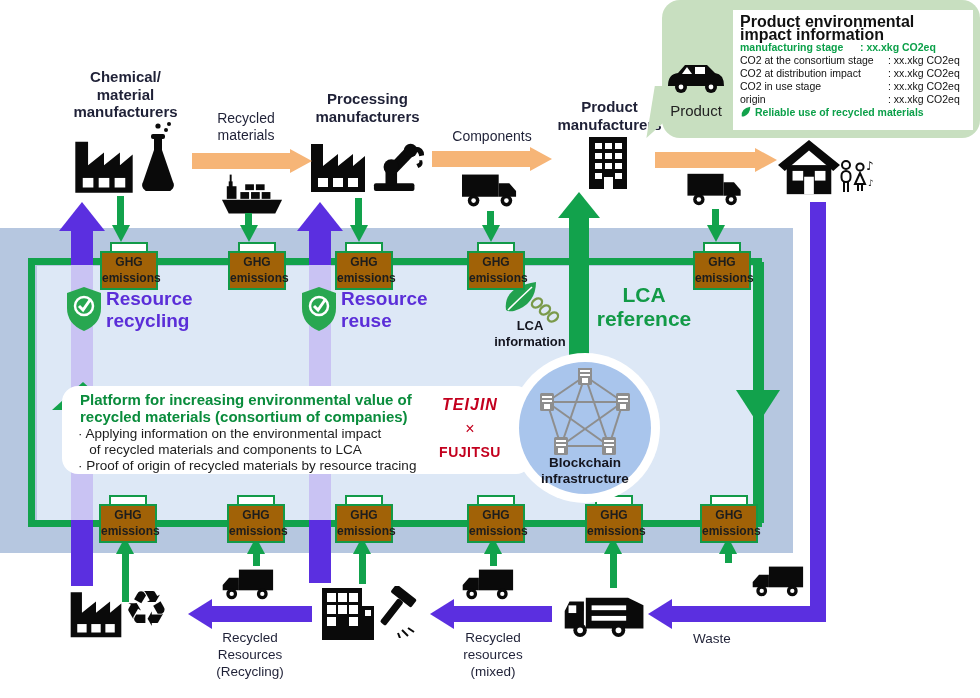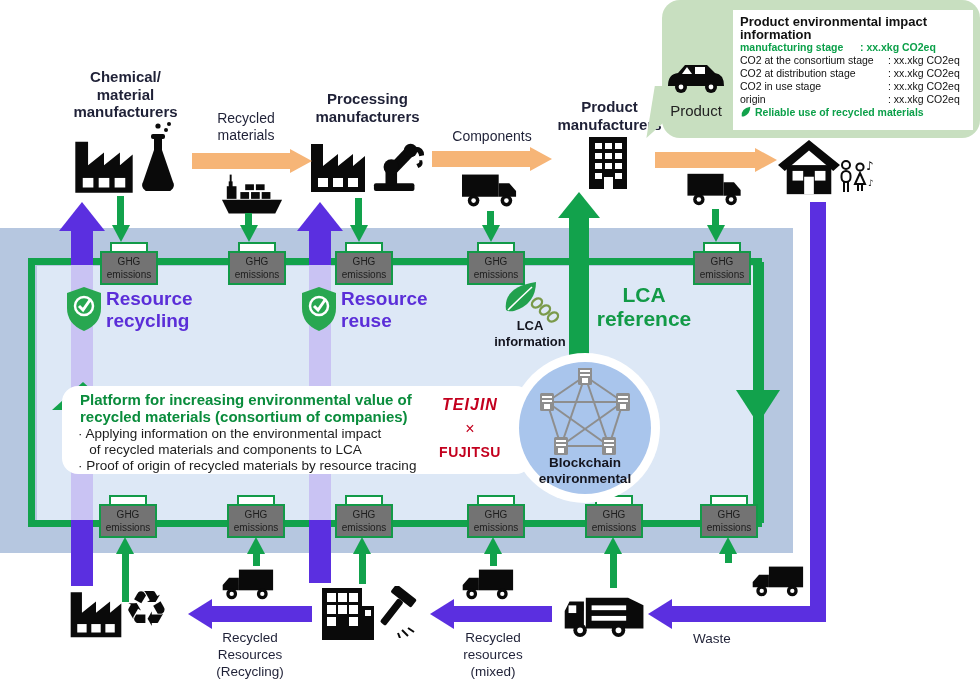--- a/index.html
+++ b/index.html
@@ -5,21 +5,21 @@
   html,body{margin:0;padding:0;background:#fff}
   #stage{position:relative;width:980px;height:698px;background:#fff;overflow:hidden;
          font-family:"Liberation Sans","DejaVu Sans",sans-serif;}
   .abs{position:absolute}
   .lbl{position:absolute;color:#1f2137;white-space:pre-line;text-align:center;line-height:1.18}
   .bold{font-weight:bold}
   .tri{position:absolute;width:0;height:0}
   
   .ghg{position:absolute;width:58px;z-index:6}
   .ghg-tab{width:38px;height:9px;margin:0 auto;background:#fff;border:2px solid #129a48;border-bottom:none;box-sizing:border-box}
-  .ghg-body{background:#737373;border:2px solid #129a48;font-weight:normal;font-size:10px;line-height:1.3;text-align:center;padding:2px 0;white-space:pre-line;color:#1d1d1d;box-sizing:border-box}
+  .ghg-body{background:#a16207;border:2px solid #129a48;font-weight:bold;font-size:12px;line-height:1.3;text-align:center;padding:2px 0;white-space:pre-line;color:#1d1d1d;box-sizing:border-box}
   
   .shaft{position:absolute;z-index:5}
   .g{background:#12a24c}
   .p{background:#5b2fe0}
   .lav{background:#c9c3f3;z-index:3}
   .gdh{border-left:9px solid transparent;border-right:9px solid transparent;border-top:17px solid #12a24c;z-index:5}
   .guh{border-left:9px solid transparent;border-right:9px solid transparent;border-bottom:17px solid #12a24c;z-index:5}
   .prewrap{white-space:pre-wrap}
   .impact-row{display:flex;font-size:10.5px;line-height:13px;color:#111}
   .impact-row .il{width:120px}
@@ -214,31 +214,31 @@
         <rect x="29" y="9" width="10" height="7" fill="#fff"></rect>
         <circle cx="15" cy="29" r="6" fill="#0a0a0a"></circle>
         <circle cx="15" cy="29" r="2.4" fill="#fff"></circle>
         <circle cx="45" cy="29" r="6" fill="#0a0a0a"></circle>
         <circle cx="45" cy="29" r="2.4" fill="#fff"></circle>
       </svg>
   </span>
   <div class="lbl" style="left:662px;top:102px;width:68px;font-size:15px;color:#222;z-index:7">Product</div>
 
   <div class="abs" style="left:733px;top:10px;width:240px;height:120px;background:#fff;z-index:7;padding:5px 7px;box-sizing:border-box">
-    <div style="font-size:13px;font-weight:bold;color:#111;line-height:13px">Product environmental impact information</div>
+    <div style="font-size:16px;font-weight:bold;color:#111;line-height:13px">Product environmental impact information</div>
     <div class="impact-row grn">
         <span class="il">manufacturing stage</span>
         <span class="iv">:  xx.xkg CO2eq</span>
       </div>
     <div class="impact-row">
         <span class="il" style="width:148px">CO2 at the consortium stage</span>
         <span class="iv">:  xx.xkg CO2eq</span>
       </div>
     <div class="impact-row">
-        <span class="il" style="width:148px">CO2 at distribution stage</span>
+        <span class="il" style="width:148px">CO2 at distribution impact</span>
         <span class="iv">:  xx.xkg CO2eq</span>
       </div>
     <div class="impact-row">
         <span class="il" style="width:148px">CO2 in use stage</span>
         <span class="iv">:  xx.xkg CO2eq</span>
       </div>
     <div class="impact-row">
         <span class="il" style="width:148px">origin</span>
         <span class="iv">:  xx.xkg CO2eq</span>
       </div>
@@ -399,21 +399,21 @@
         <g transform="translate(12,34)">
             <rect x="-7" y="-9" width="14" height="18" rx="1.5" fill="#8e8e8e"></rect>
             <rect x="-5" y="-6" width="10" height="2" fill="#fff"></rect>
             <rect x="-5" y="-2" width="10" height="2" fill="#fff"></rect>
             <rect x="-3" y="2" width="6" height="5" fill="#fff"></rect>
           </g>
       </g>
     </svg>
   </span>
   <div class="lbl bold" style="left:519px;top:455px;width:132px;font-size:13.5px;color:#14151f;line-height:1.2;z-index:9">Blockchain
-environmental</div>
+infrastructure</div>
 
   <div class="tri guh" style="left:116px;top:537px"></div>
   <div class="shaft g" style="left:122px;top:553px;width:7px;height:49px"></div>
   <div class="tri guh" style="left:247px;top:537px"></div>
   <div class="shaft g" style="left:253px;top:553px;width:7px;height:13px"></div>
   <div class="tri guh" style="left:353px;top:537px"></div>
   <div class="shaft g" style="left:359px;top:553px;width:7px;height:31px"></div>
   <div class="tri guh" style="left:484px;top:537px"></div>
   <div class="shaft g" style="left:490px;top:553px;width:7px;height:13px"></div>
   <div class="tri guh" style="left:604px;top:537px"></div>

